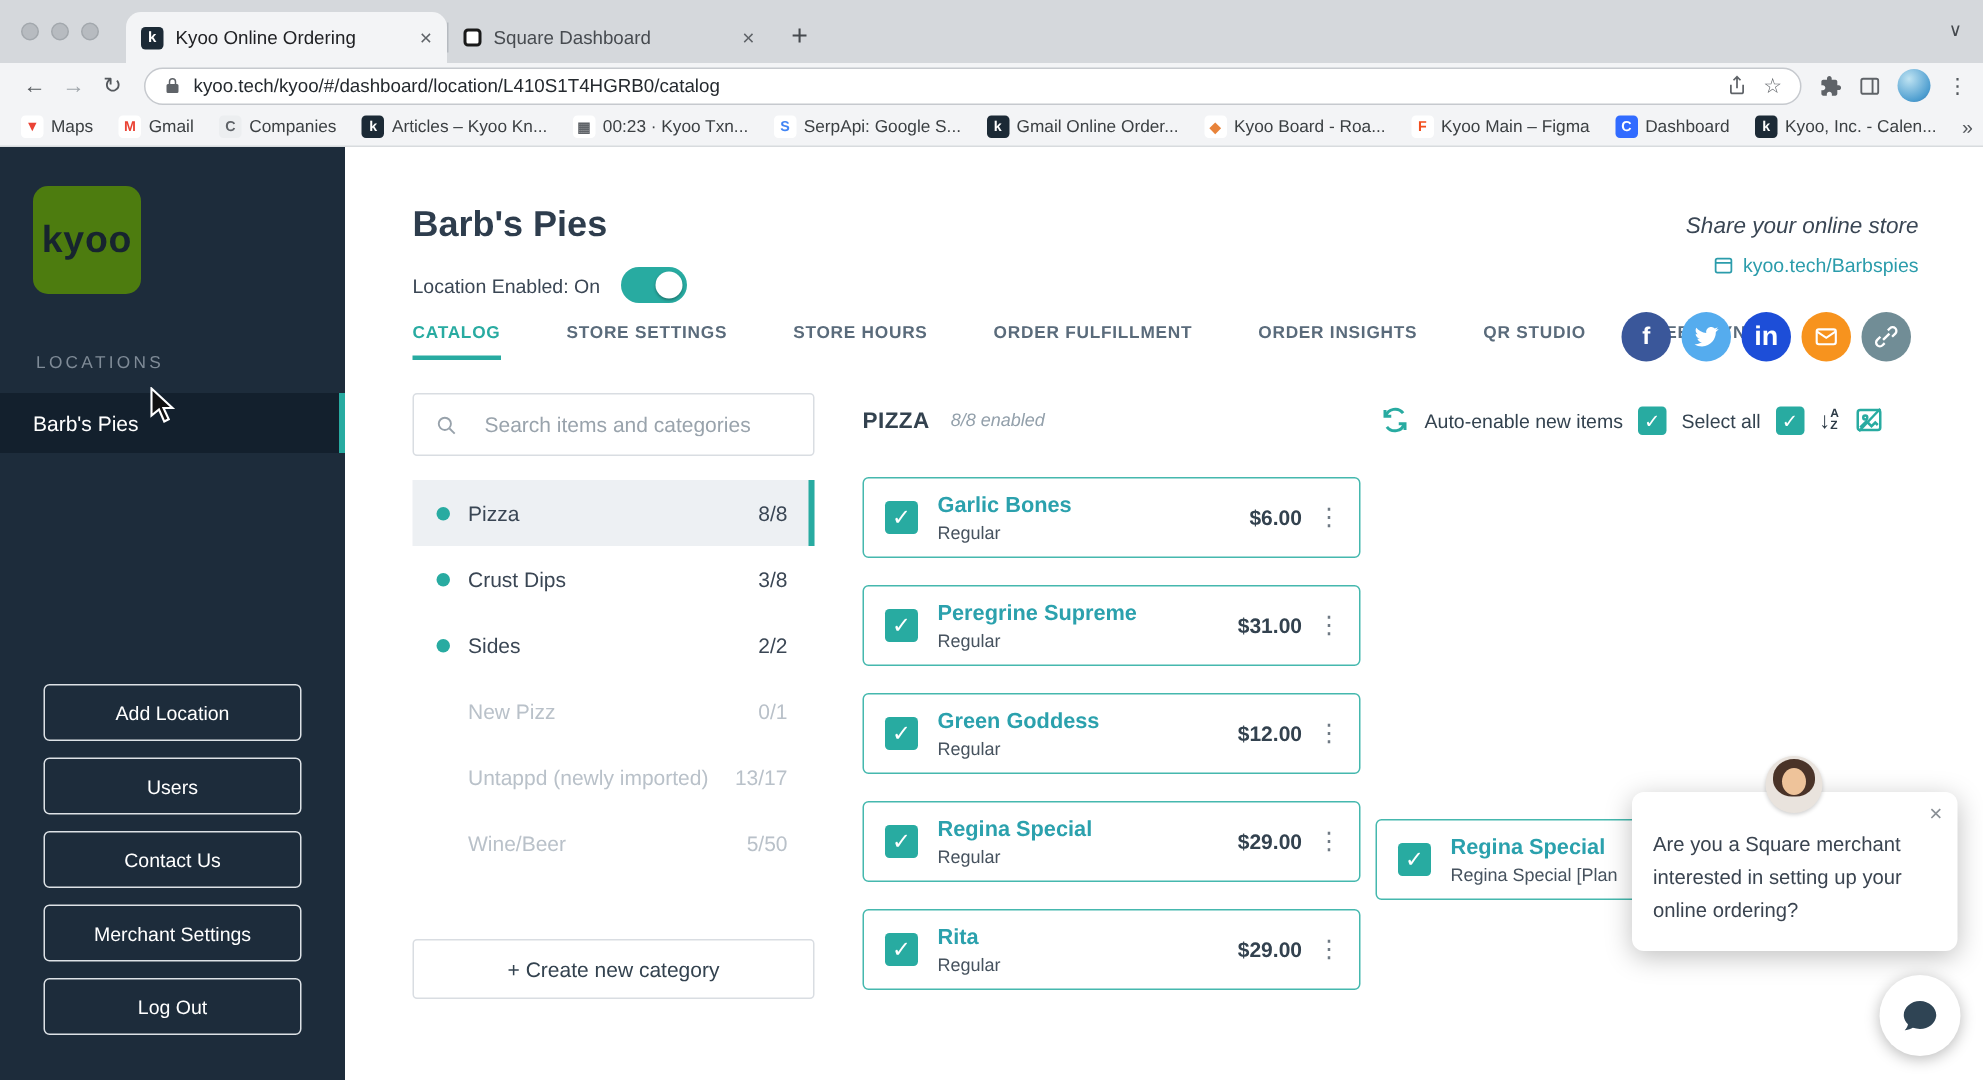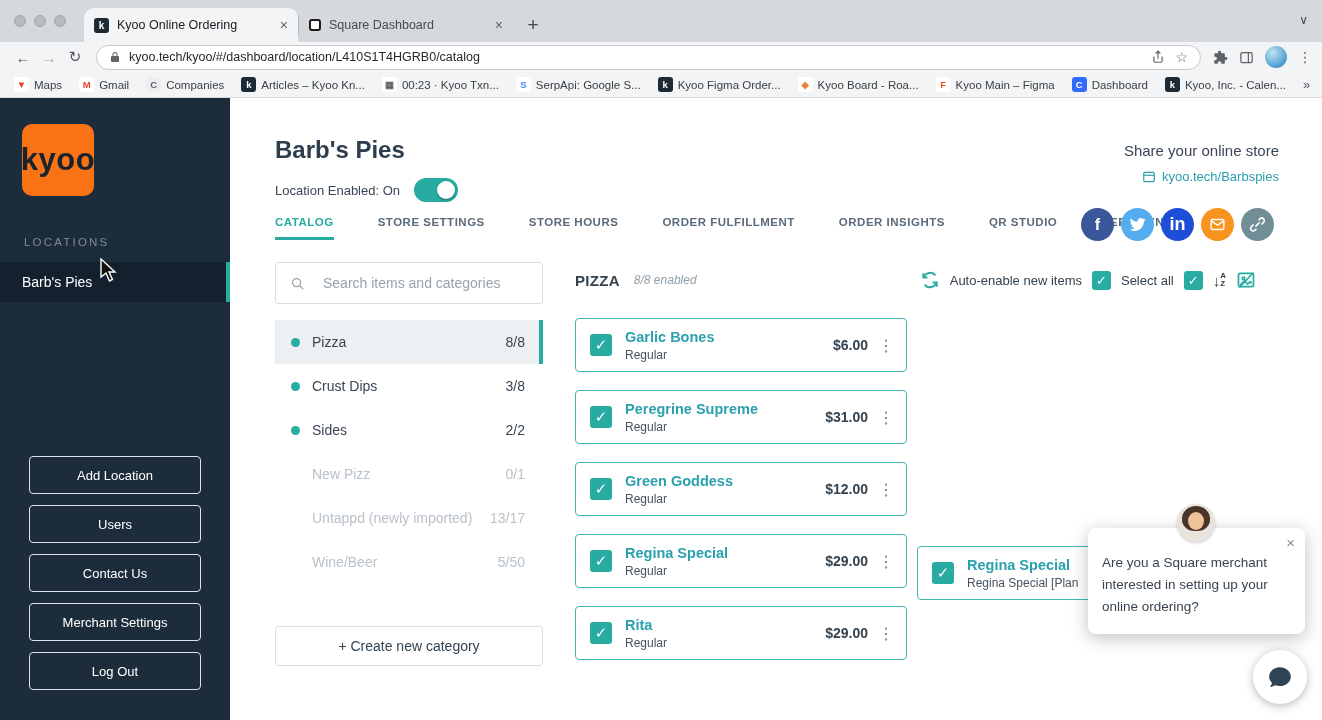--- a/index.html
+++ b/index.html
@@ -32,39 +32,39 @@
   .menu3 { font-size:14px; color:#54585d; }
 
   .bookmarks { height:26px; background:#f3f4f6; border-bottom:1px solid #d8dbde; display:flex; align-items:center; gap:17px; padding:0 14px; font-size:11.5px; color:#3c4043; white-space:nowrap; overflow:hidden; }
   .bm { display:flex; align-items:center; gap:5px; }
   .bmfav { width:15px; height:15px; border-radius:3px; font-size:9.5px; font-weight:bold; display:flex; align-items:center; justify-content:center; flex-shrink:0; }
   .bmmore { margin-left:auto; font-size:13px; color:#54585d; }
 
   
   .app { display:flex; height:622px; }
   aside { width:230px; background:var(--sidebar-bg); flex-shrink:0; position:relative; color:#fff; }
-  .logo { width:72px; height:72px; margin:26px 0 0 22px; background:#f97316; border-radius:10px; display:flex; align-items:center; justify-content:center; color:#17242f; font-size:31px; font-weight:bold; letter-spacing:.5px; }
+  .logo { width:72px; height:72px; margin:26px 0 0 22px; background:#4d7c0f; border-radius:10px; display:flex; align-items:center; justify-content:center; color:#17242f; font-size:25px; font-weight:bold; letter-spacing:.5px; }
   .loclabel { margin:40px 0 0 24px; font-size:11.5px; letter-spacing:2.2px; color:#7f8b97; }
   .locitem { margin-top:14px; height:40px; background:var(--sidebar-selected); display:flex; align-items:center; padding-left:22px; font-size:14px; position:relative; }
   .locitem .selbar { position:absolute; right:0; top:0; width:4px; height:100%; background:var(--accent); }
   .sidebtns { position:absolute; left:29px; bottom:30px; width:172px; display:flex; flex-direction:column; gap:11px; }
   .sbtn { height:38px; border:1px solid #dde2e6; border-radius:4px; background:transparent; color:#fff; font-size:13px; display:flex; align-items:center; justify-content:center; }
 
   .content { flex:1; background:#fff; position:relative; padding:0 43px 0 45px; overflow:hidden; }
   h1.pagetitle { margin-top:38px; font-size:24px; font-weight:bold; color:#2e3d4d; }
   .locenable { margin-top:14px; display:flex; align-items:center; gap:14px; font-size:13px; color:#3a4654; }
   .toggle { width:44px; height:24px; border-radius:12px; background:var(--accent); position:relative; }
   .knob { position:absolute; right:3px; top:3px; width:18px; height:18px; border-radius:50%; background:#fff; box-shadow:0 1px 2px rgba(0,0,0,.35); }
 
   .navtabs { margin-top:14px; display:flex; gap:44px; font-size:11.5px; font-weight:bold; letter-spacing:.5px; color:#5a6b7b; }
   .navtab { padding-bottom:9px; border-bottom:3px solid transparent; white-space:nowrap; }
   .navtab.active { color:var(--accent); border-bottom-color:var(--accent); }
 
   .sharebox { position:absolute; top:44px; right:43px; text-align:right; }
-  .sharetitle { font-size:15px; color:#3a4654; }
+  .sharetitle { font-style:italic; font-size:15px; color:#3a4654; }
   .sharelink { margin-top:10px; display:flex; align-items:center; gap:6px; justify-content:flex-end; font-size:13px; color:var(--link); }
   .social { position:absolute; top:110px; right:48px; display:flex; gap:7px; z-index:3; }
   .soc { width:33px; height:33px; border-radius:50%; color:#fff; display:flex; align-items:center; justify-content:center; font-weight:bold; font-size:16px; }
 
   .bodycols { margin-top:22px; display:flex; gap:32px; }
   .leftcol { width:268px; flex-shrink:0; }
   .searchbox { height:42px; border:1px solid #d9dde2; border-radius:3px; display:flex; align-items:center; gap:18px; padding:0 14px; }
   .searchbox input { flex:1; border:none; outline:none; font-size:14px; font-family:inherit; color:#333; background:transparent; }
   .searchbox input::placeholder { color:#99a3ac; }
   .cats { margin-top:16px; }
@@ -182,21 +182,21 @@
   <span class="bm">
       <span class="bmfav" style="background: rgb(255, 255, 255); color: rgb(95, 99, 104);">▦</span>
       <span>00:23 · Kyoo Txn...</span>
     </span>
   <span class="bm">
       <span class="bmfav" style="background: rgb(255, 255, 255); color: rgb(66, 133, 244);">S</span>
       <span>SerpApi: Google S...</span>
     </span>
   <span class="bm">
       <span class="bmfav" style="background: rgb(28, 42, 54); color: rgb(255, 255, 255);">k</span>
-      <span>Kyoo Figma Order...</span>
+      <span>Gmail Online Order...</span>
     </span>
   <span class="bm">
       <span class="bmfav" style="background: rgb(255, 255, 255); color: rgb(232, 131, 58);">◆</span>
       <span>Kyoo Board - Roa...</span>
     </span>
   <span class="bm">
       <span class="bmfav" style="background: rgb(255, 255, 255); color: rgb(242, 78, 30);">F</span>
       <span>Kyoo Main – Figma</span>
     </span>
   <span class="bm">

